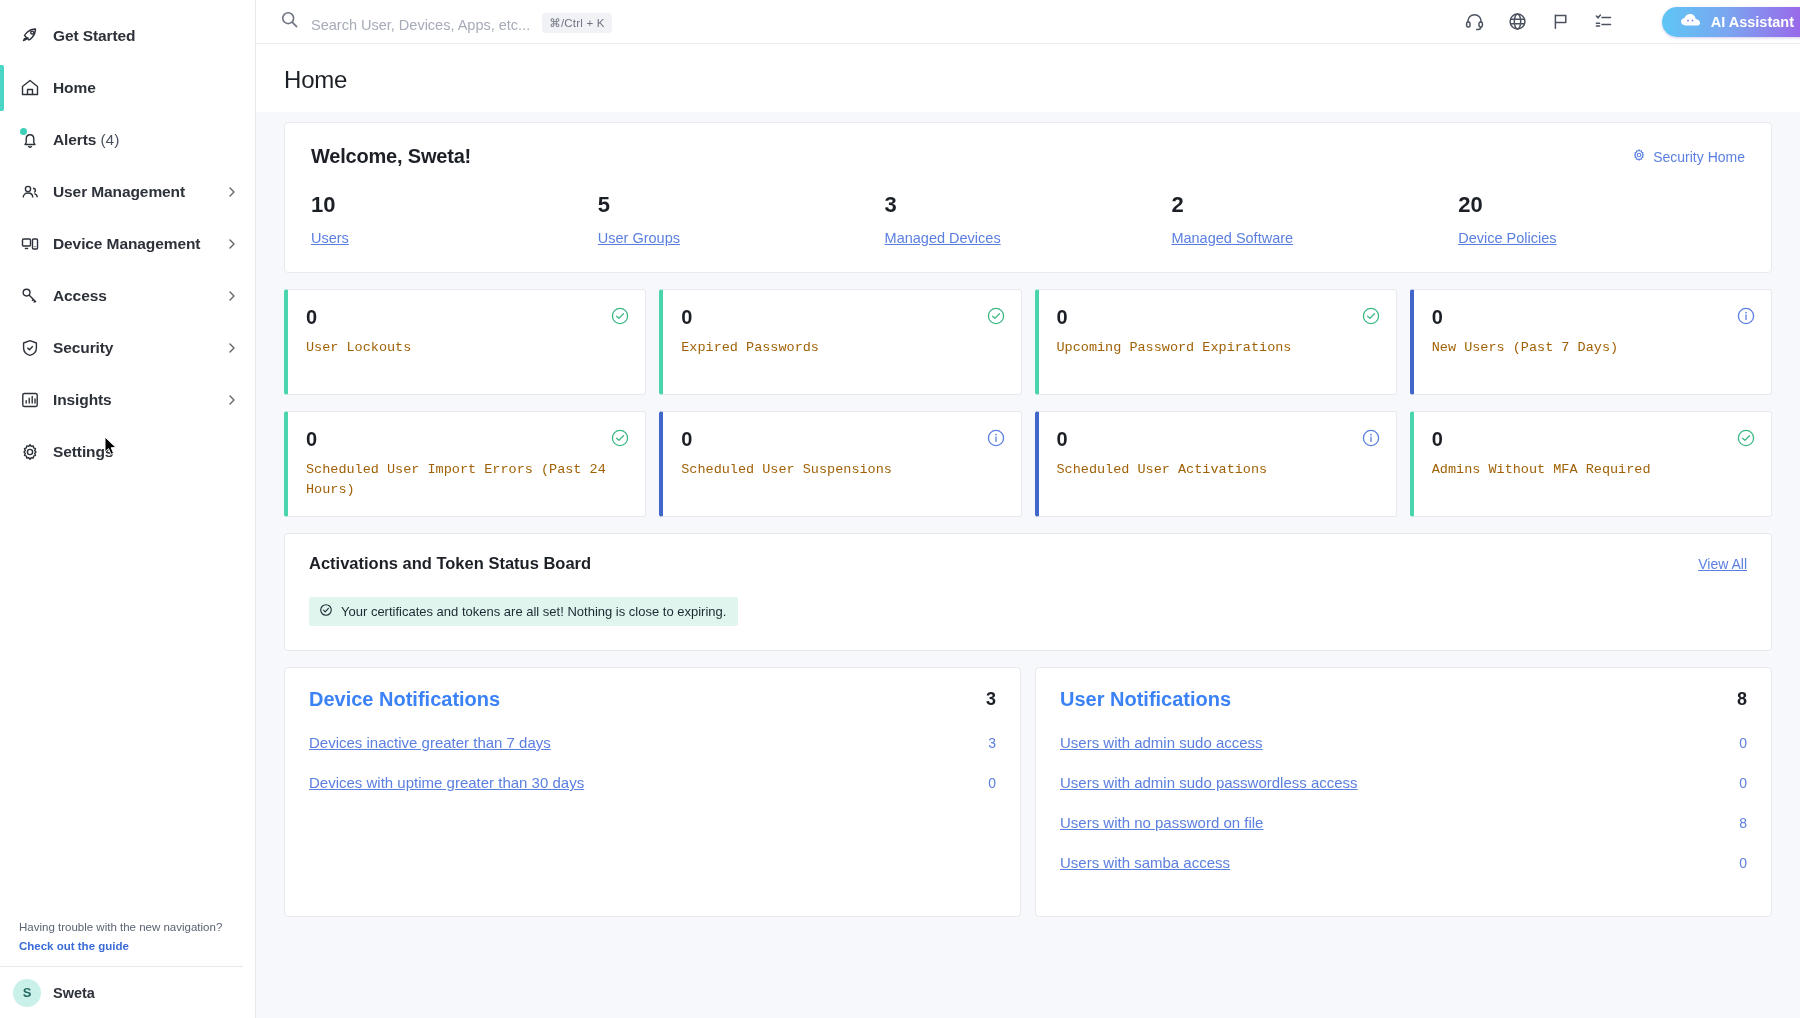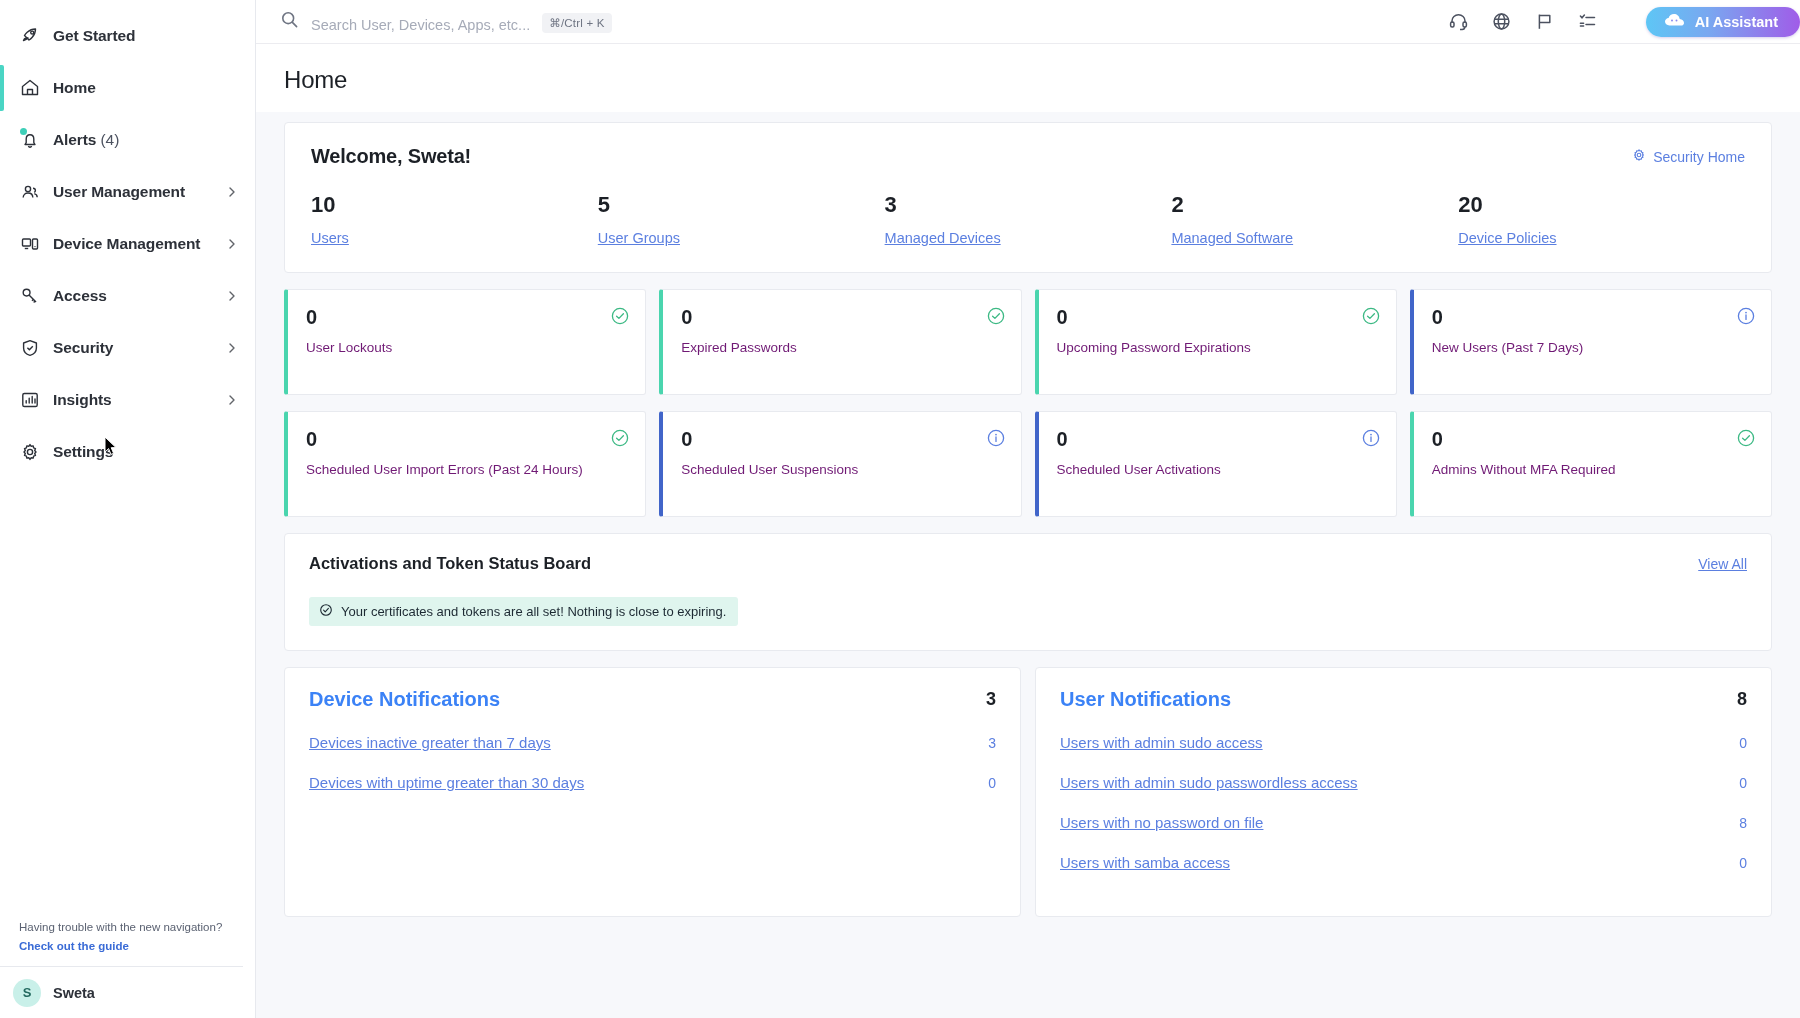--- a/index.html
+++ b/index.html
@@ -78,21 +78,21 @@
     height: 44px; display: flex; align-items: center;
     border-bottom: 1px solid #ececf0; padding-left: 24px; padding-right: 0;
     background: #fff;
   }
   .search-wrap { display: flex; align-items: flex-end; gap: 12px; flex: 1; }
   .search-ph { font-size: 14.5px; color: #a6abb8; }
   .kbd {
     background: #f1f2f5; color: #6e7482; font-size: 11.5px;
     padding: 3px 7px; border-radius: 4px; letter-spacing: .2px;
   }
-  .top-actions { display: flex; align-items: center; gap: 22px; padding-right: 16px; justify-content: center; }
+  .top-actions { display: flex; align-items: center; gap: 22px; padding-right: 0; justify-content: center; }
   .top-ico { width: 21px; height: 21px; cursor: pointer; }
   .ai-btn {
     height: 30px; display: flex; align-items: center; gap: 9px;
     padding: 0 22px 0 18px;
     margin-left: 26px; margin-right: -16px;
     border-radius: 16px; cursor: pointer;
     background: linear-gradient(90deg,#5ec6f5 0%,#7aa6f0 42%,#a05ce8 100%);
     color: #fff; font-size: 14.5px; font-weight: bold;
     box-shadow: 0 1px 3px rgba(90,60,180,.25);
   }
@@ -126,21 +126,21 @@
   
   .metrics { display: flex; gap: 13px; margin-top: 16px; }
   .metric {
     flex: 1; background: #fff; border: 1px solid #e8eaef;
     border-left-width: 4px; border-radius: 3px;
     padding: 16px 16px 14px 18px; height: 106px; position: relative;
   }
   .metric.ok  { border-left-color: #4ad5ae; }
   .metric.info{ border-left-color: #4165c9; }
   .metric-num { font-size: 20px; font-weight: bold; color: #1c2026; }
-  .metric-lbl { font-size: 13.5px; color: #701a75; margin-top: 9px; line-height: 1.45; }
+  .metric-lbl { font-size: 13.5px; color: #a16207; margin-top: 9px; line-height: 1.45; font-family: Liberation Mono, monospace; }
   .metric-badge { position: absolute; right: 15px; top: 16px; width: 20px; height: 20px; }
 
   
   .cert { margin-top: 16px; padding: 20px 24px 26px 24px; position: relative; height: 118px; }
   .cert-title { font-size: 16.5px; font-weight: bold; color: #1c2026; }
   .cert-viewall { position: absolute; right: 24px; top: 22px; color: #5b7fe0; font-size: 14px; cursor: pointer; }
   .cert-banner {
     margin-top: 24px; display: inline-flex; align-items: center; gap: 8px;
     background: #dff5ee; border-radius: 3px; padding: 6px 12px 6px 10px;
     font-size: 13px; color: #1d2a33;

